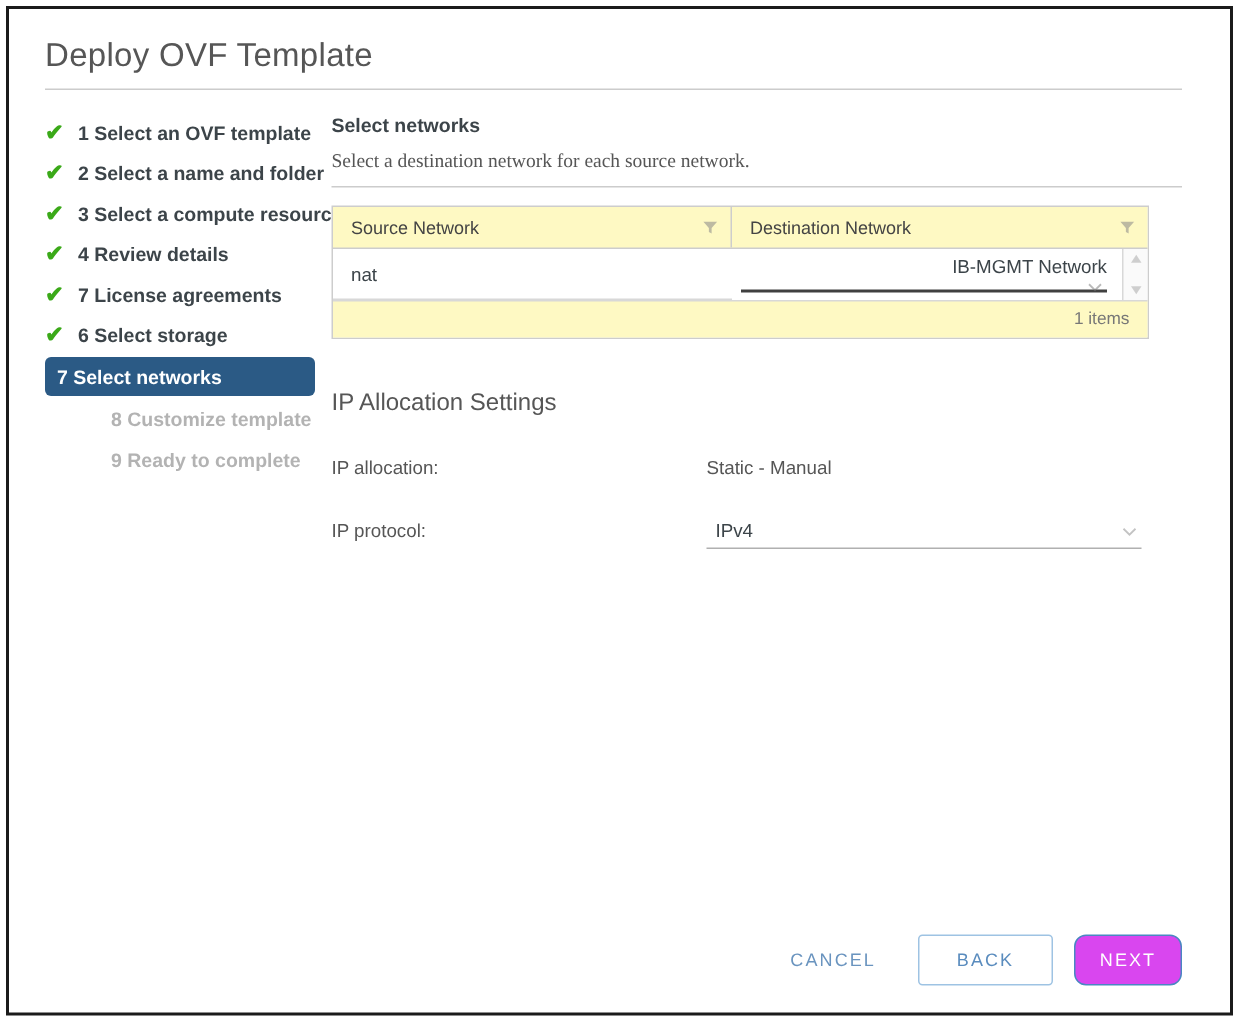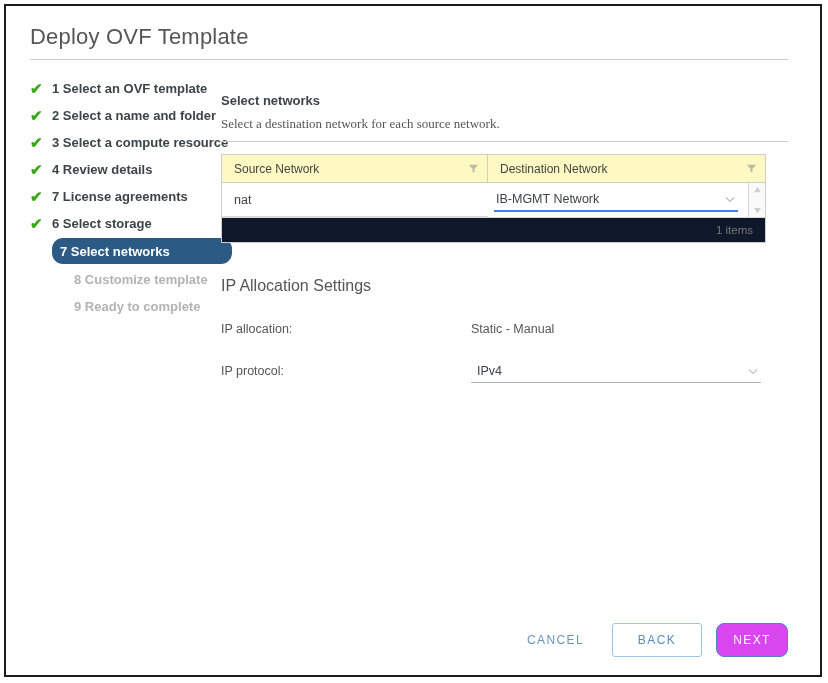--- a/index.html
+++ b/index.html
@@ -53,21 +53,20 @@
   .sidebar {
     width: 215px;
     flex: 0 0 215px;
     padding-left: 24px;
     box-sizing: border-box;
   }
   .content {
     flex: 1 1 auto;
     padding-right: 32px;
     box-sizing: border-box;
-    margin-top: 17px;
   }
 
   
   .step {
     display: flex;
     align-items: center;
     height: 24px;
     margin-bottom: 3px;
     font-size: 13px;
     font-weight: bold;
@@ -81,22 +80,21 @@
     font-size: 15px;
     line-height: 1;
     text-align: left;
     margin-right: 4px;
   }
   .step .check.blank { color: transparent; }
   .step-label { white-space: nowrap; }
   .step.pending .step-label { color: #b3b3b3; }
   .step.active {
     background: #2b5a85;
-    border-radius: 11px;
-    margin-left: 22px;
+    border-radius: 4px;
     padding-left: 8px;
     padding-right: 8px;
     width: 180px;
     box-sizing: border-box;
     height: 26px;
   }
   .step.active .step-label { color: #ffffff; }
 
   
   .content-title {
@@ -171,23 +169,24 @@
   .td-dst {
     flex: 1 1 auto;
     padding: 0 10px 0 6px;
     position: relative;
   }
   .dd-inline {
     position: relative;
     width: 100%;
     height: 24px;
     display: flex;
-    align-items: center;
-    border-bottom: 2px solid #3b82f6;
-    box-sizing: border-box;
+    align-items: flex-end;
+    border-bottom: 2px solid #404040;
+    box-sizing: border-box;
+    flex-direction: column;
   }
   .dd-inline .dd-value {
     flex: 1 1 auto;
     font-size: 12.5px;
     color: #3c4449;
     padding-left: 2px;
   }
   .chev {
     width: 12px;
     height: 12px;
@@ -216,21 +215,21 @@
   }
   .tfoot {
     height: 24px;
     border-top: 1px solid #d8d8d8;
     display: flex;
     align-items: center;
     justify-content: flex-end;
     padding-right: 12px;
     font-size: 11.5px;
     color: #777777;
-    background: #0f172a;
+    background: #fef9c3;
   }
 
   
   .section-title {
     font-size: 16px;
     font-weight: 400;
     color: #565656;
     margin: 34px 0 22px 0;
   }
   .field-row {

